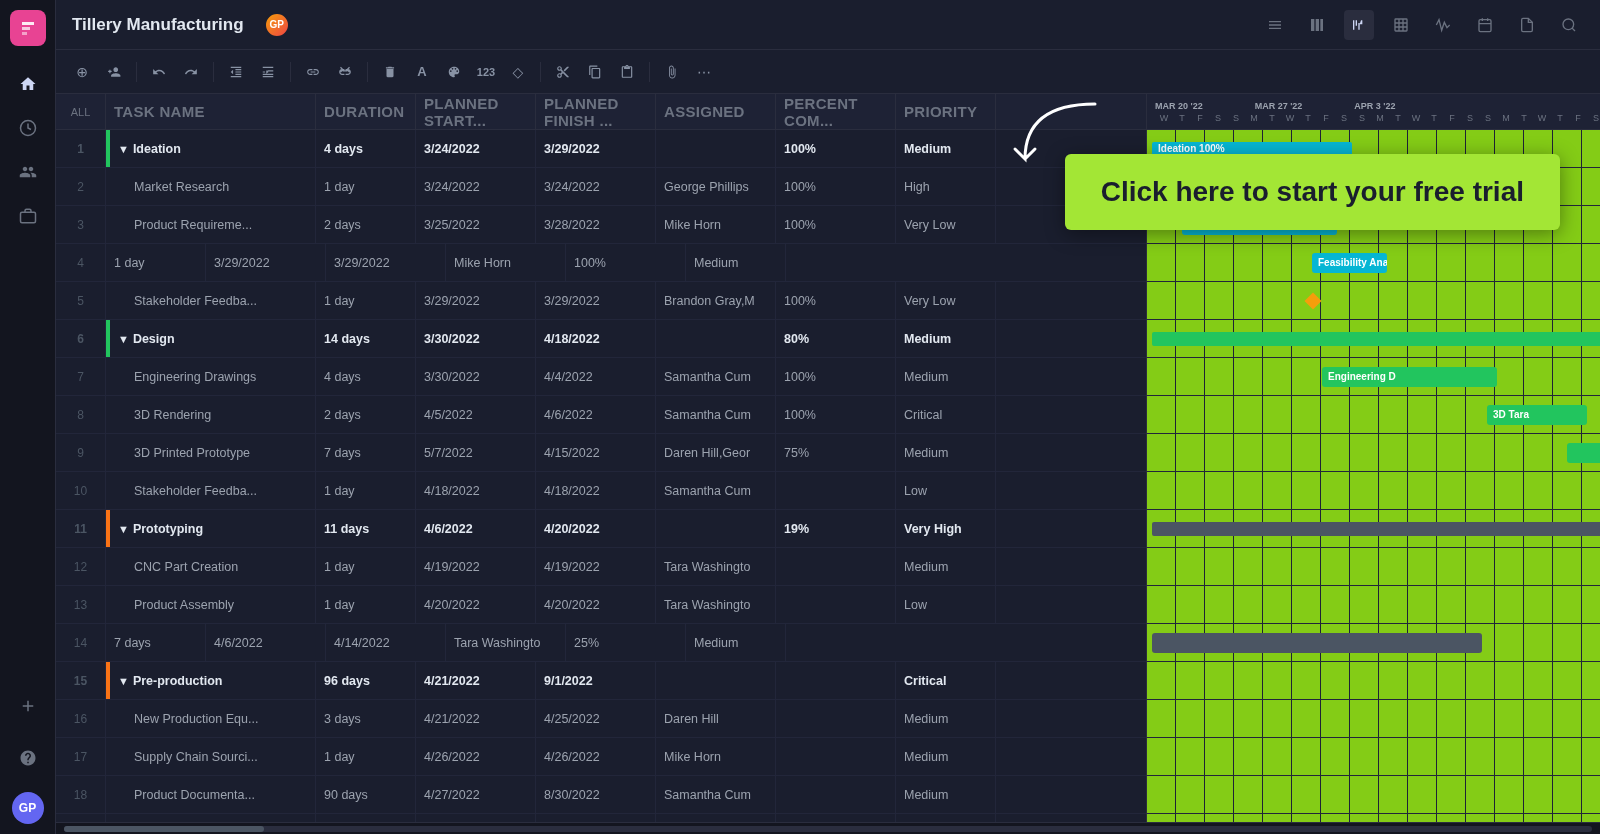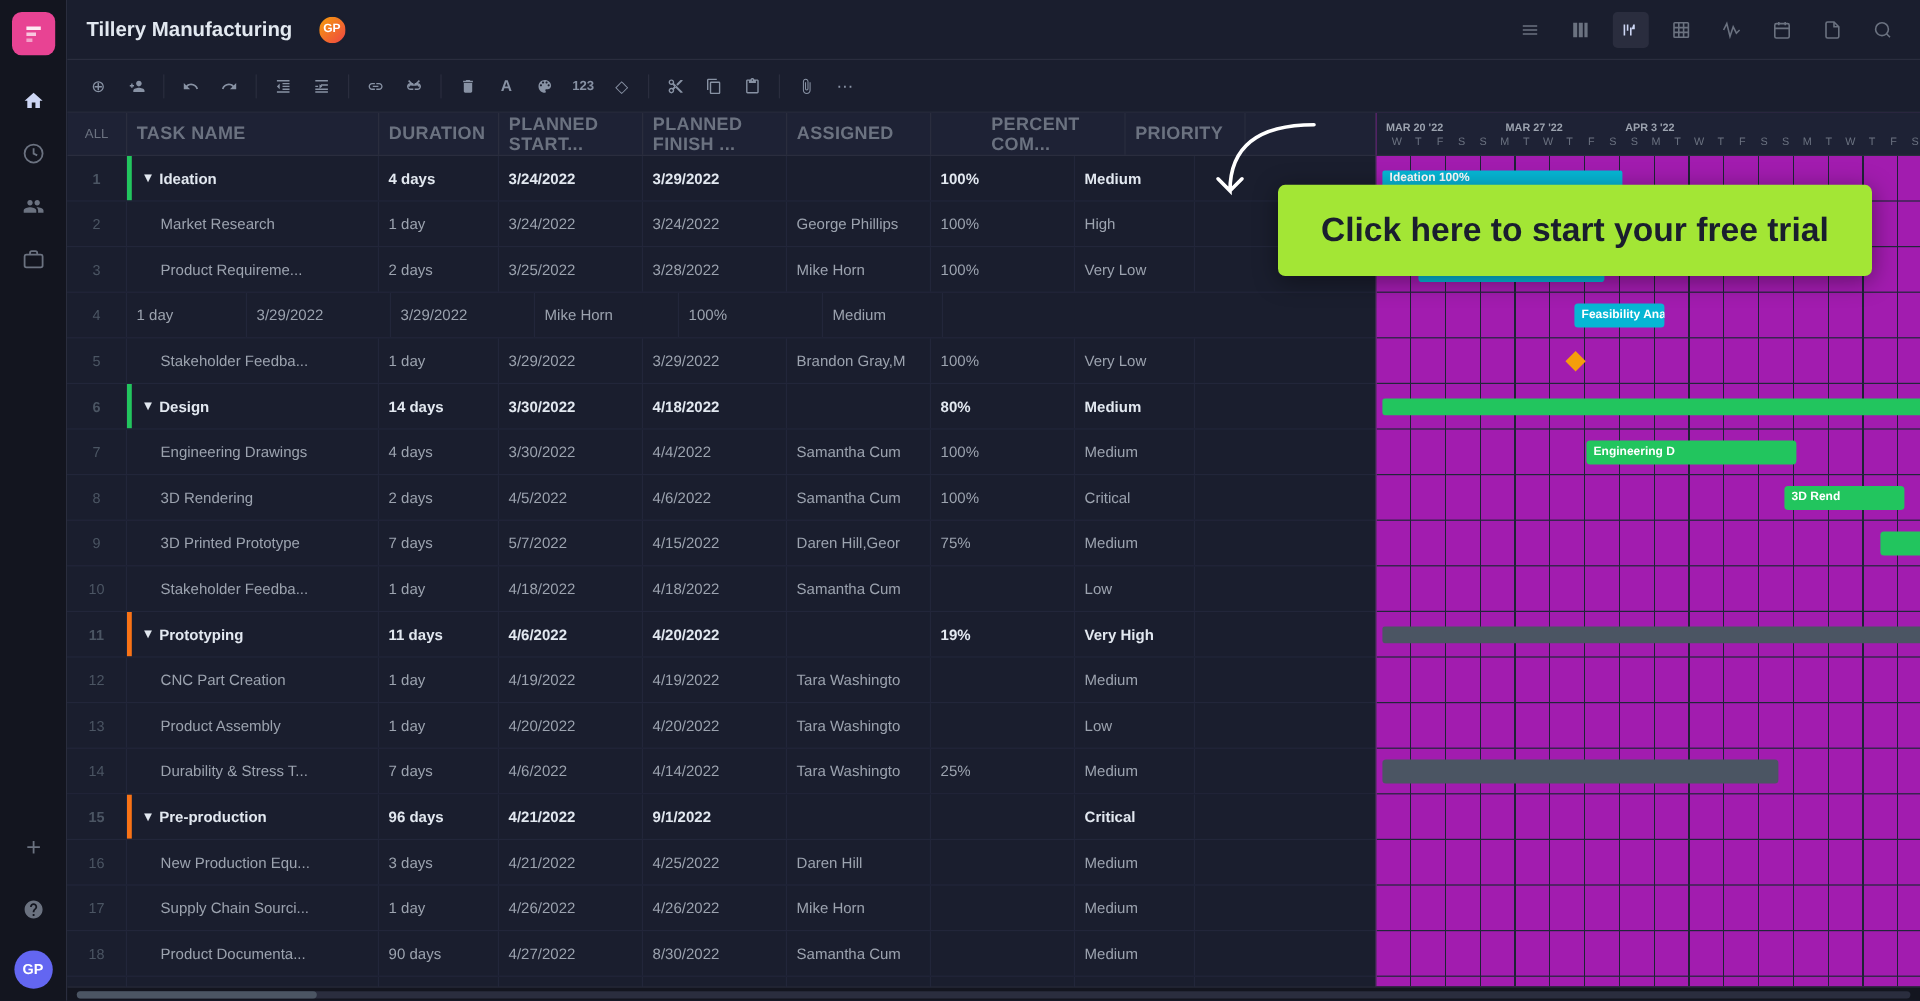--- a/index.html
+++ b/index.html
@@ -192,21 +192,21 @@
       height: 100%;
       display: flex;
       align-items: center;
       justify-content: center;
     }
     .col-task { width: 210px; flex-shrink: 0; }
     .col-duration { width: 100px; flex-shrink: 0; }
     .col-start { width: 120px; flex-shrink: 0; }
     .col-finish { width: 120px; flex-shrink: 0; }
     .col-assigned { width: 120px; flex-shrink: 0; }
-    .col-percent { width: 120px; flex-shrink: 0; margin-left: 42px; }
+    .col-percent { width: 120px; flex-shrink: 0; }
     .col-priority { width: 100px; flex-shrink: 0; }
 
     .th {
       font-size: 15px;
       color: #6b7280;
       font-weight: 600;
       text-transform: uppercase;
       padding: 0 8px;
       border-right: 1px solid #2a2d3e;
       height: 100%;
@@ -279,21 +279,21 @@
       position: absolute;
       left: 0;
       top: 0;
       bottom: 0;
       width: 4px;
     }
 
     
     .gantt-area {
       flex: 1;
-      background: #a21caf;
+      background: #84cc16;
       overflow: hidden;
       display: flex;
       flex-direction: column;
       border-left: 1px solid #2a2d3e;
     }
 
     .gantt-header {
       height: 36px;
       background: #1e2235;
       border-bottom: 1px solid #2a2d3e;
@@ -766,24 +766,20 @@
     </div>
     <div class="cell dur">1 day</div>
     <div class="cell start">4/20/2022</div>
     <div class="cell finish">4/20/2022</div>
     <div class="cell assigned">Tara Washingto</div>
     <div class="cell percent"></div>
     <div class="cell priority">Low</div>
   </div>
           <div class="table-row">
     <div class="row-num">14</div>
-    <div class="cell task-cell indented" style="width:210px;flex-shrink:0;position:relative;">
-
-      <span>Durability &amp; Stress T...</span>
-    </div>
     <div class="cell dur">7 days</div>
     <div class="cell start">4/6/2022</div>
     <div class="cell finish">4/14/2022</div>
     <div class="cell assigned">Tara Washingto</div>
     <div class="cell percent">25%</div>
     <div class="cell priority">Medium</div>
   </div>
           <div class="table-row group-row">
     <div class="row-num">15</div>
     <div class="cell task-cell " style="width:210px;flex-shrink:0;position:relative;">
@@ -922,21 +918,21 @@
           <div class="gantt-row">
             <div class="gantt-bar" style="left: 5px; width: 490px; background: rgb(34, 197, 94); height: 14px; border-radius: 2px;"></div>
           </div>
           <div class="gantt-row">
             <div class="gantt-bar" style="left: 175px; width: 175px; background: rgb(34, 197, 94); height: 20px; border-radius: 3px;">
               <span class="gantt-bar-label">Engineering D</span>
             </div>
           </div>
           <div class="gantt-row">
             <div class="gantt-bar" style="left: 340px; width: 100px; background: rgb(34, 197, 94); height: 20px; border-radius: 3px;">
-              <span class="gantt-bar-label">3D Rend</span>
+              <span class="gantt-bar-label">3D Tara</span>
             </div>
           </div>
           <div class="gantt-row">
             <div class="gantt-bar" style="left: 420px; width: 180px; background: rgb(34, 197, 94); height: 20px; border-radius: 3px;"></div>
           </div>
           <div class="gantt-row"></div>
           <div class="gantt-row">
             <div class="gantt-bar" style="left: 5px; width: 480px; background: rgb(75, 85, 99); height: 14px; border-radius: 2px;"></div>
           </div>
           <div class="gantt-row"></div>

